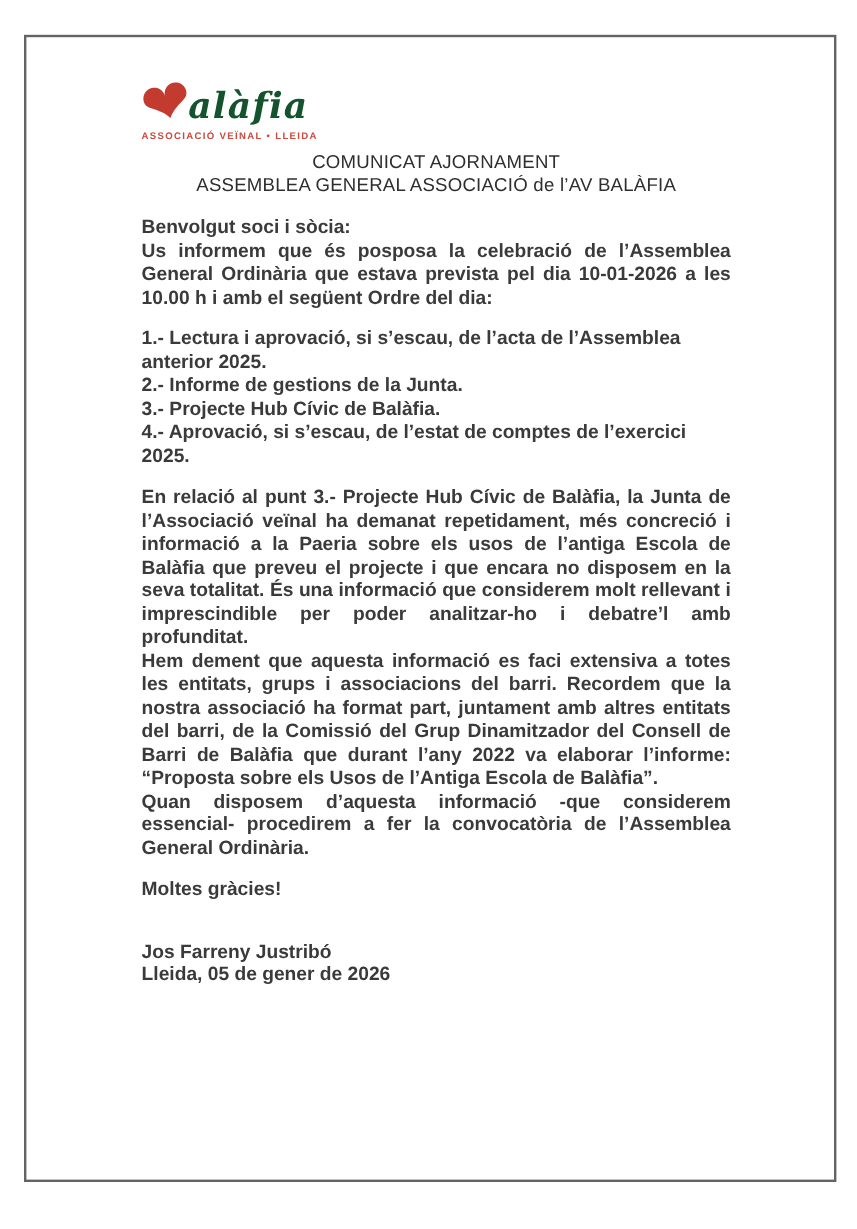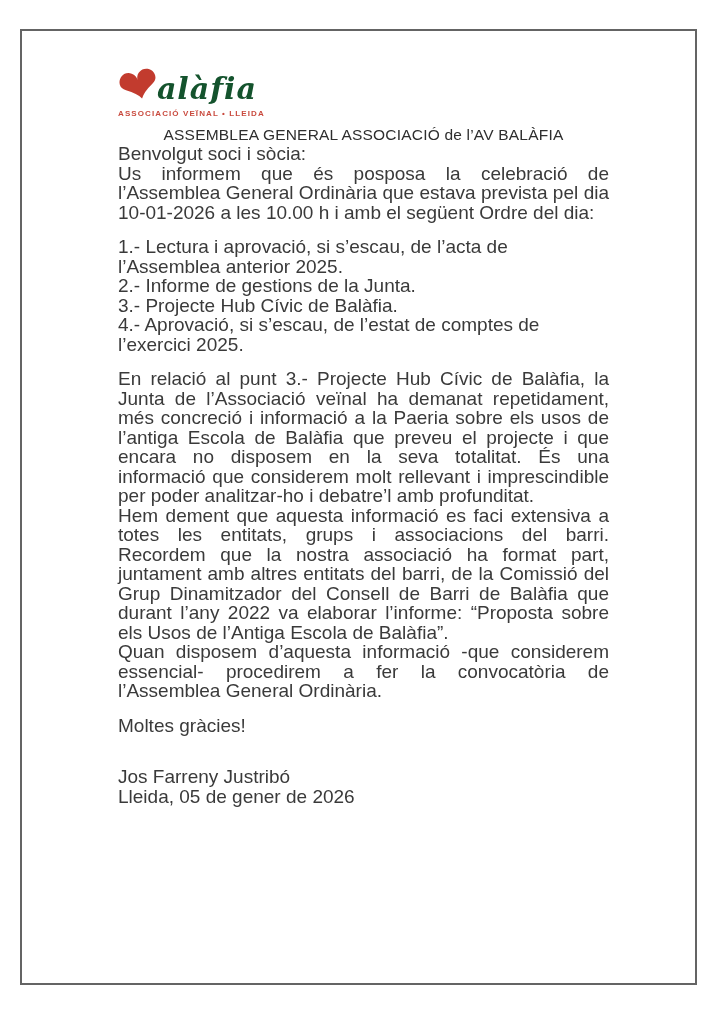--- a/index.html
+++ b/index.html
@@ -70,23 +70,25 @@
     text-align: center;
     margin-top: 5px;
     color: #2e2e2e;
     font-size: 15.5px;
     line-height: 19px;
     letter-spacing: 0.2px;
   }
 
   
   .letter-body {
-    font-size: 19px;
+    margin-top: 16px;
+    font-size: 16px;
     line-height: 19.5px;
     width: 491px;
+    font-weight: bold;
   }
   .letter-body p { margin: 0; }
   .just { text-align: justify; }
   .gap  { height: 15px; }
   .gap-thanks { height: 15px; }
   .gap-sig { height: 32px; }
   ul.agenda {
     list-style: none;
     margin: 0;
     padding: 0;
@@ -102,20 +104,21 @@
     <div class="logo">
       <div class="logo-row">
         <span class="heart">❤</span>
         <span class="brand">alàfia</span>
       </div>
       <div class="logo-sub">ASSOCIACIÓ VEÏNAL • LLEIDA</div>
     </div>
 
     
     <div class="title-block">
+      <div>COMUNICAT AJORNAMENT</div>
       <div>ASSEMBLEA GENERAL ASSOCIACIÓ de l’AV BALÀFIA</div>
     </div>
 
     
     <div class="letter-body">
       <p>Benvolgut soci i sòcia:</p>
       <p class="just">Us informem que és posposa la celebració de l’Assemblea General Ordinària que estava prevista pel dia 10-01-2026 a les 10.00 h i amb el següent Ordre del dia:</p>
 
       <div class="gap"></div>
 

